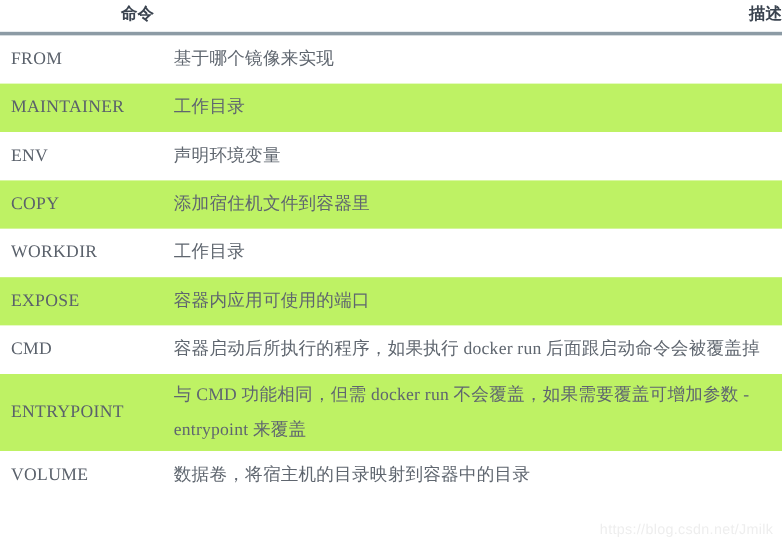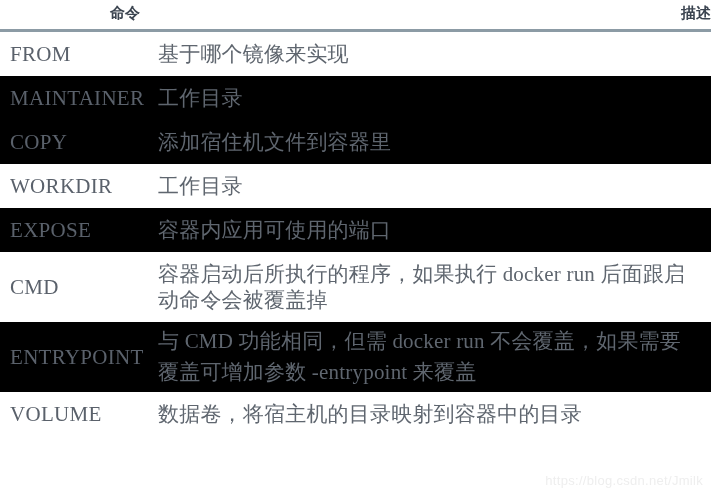--- a/index.html
+++ b/index.html
@@ -41,34 +41,34 @@
     background: #ffffff;
     vertical-align: bottom;
     line-height: 20px;
     font-family: "Liberation Sans", "DejaVu Sans", sans-serif;
   }
   thead th.desc-head {
     padding-left: 18px;
   }
 
   tbody td {
-    font-size: 21px;
+    font-size: 16px;
     color: #5a616b;
     padding: 9px 0 9px 10px;
     vertical-align: middle;
     line-height: 26px;
     letter-spacing: 0.2px;
   }
   tbody td.desc {
     padding-left: 18px;
     padding-right: 20px;
     color: #5f666f;
   }
   tbody tr.shaded td {
-    background: #000000;
+    background: #bef264;
   }
   tbody tr.plain td {
     background: #ffffff;
   }
   tbody td.cmd {
     white-space: nowrap;
     letter-spacing: 0.3px;
   }
 
   tbody tr.tall td {
@@ -109,20 +109,24 @@
     </thead>
     <tbody>
       <tr class="plain">
         <td class="cmd">FROM</td>
         <td class="desc">基于哪个镜像来实现</td>
       </tr>
       <tr class="shaded">
         <td class="cmd">MAINTAINER</td>
         <td class="desc">工作目录</td>
       </tr>
+      <tr class="plain">
+        <td class="cmd">ENV</td>
+        <td class="desc">声明环境变量</td>
+      </tr>
       <tr class="shaded">
         <td class="cmd">COPY</td>
         <td class="desc">添加宿住机文件到容器里</td>
       </tr>
       <tr class="plain">
         <td class="cmd">WORKDIR</td>
         <td class="desc">工作目录</td>
       </tr>
       <tr class="shaded">
         <td class="cmd">EXPOSE</td>

